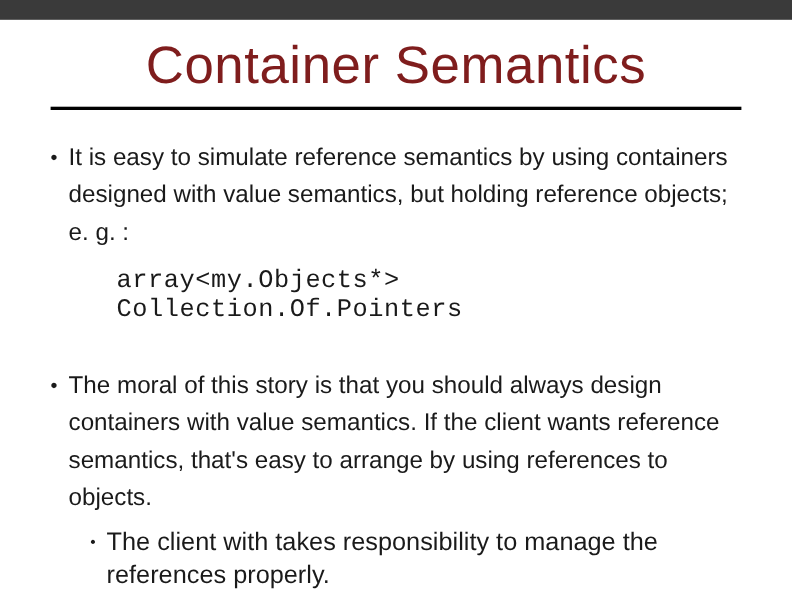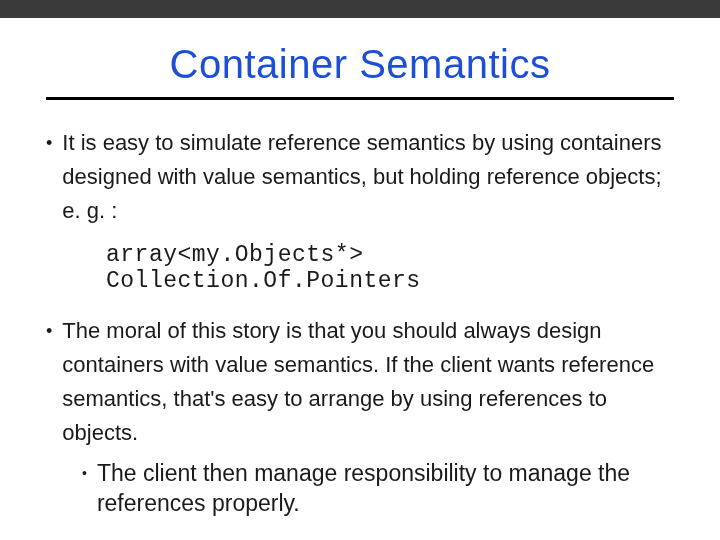--- a/index.html
+++ b/index.html
@@ -15,24 +15,24 @@
   .top-bar {
     width: 100%;
     height: 18px;
     background: #3a3a3a;
   }
   .slide {
     padding: 0 40px 0 40px;
   }
   .title {
     text-align: center;
-    font-size: 40px;
+    font-size: 48px;
     font-weight: 400;
-    color: #1d4ed8;
-    margin-top: 24px;
+    color: #7f1d1d;
+    margin-top: 14px;
     margin-bottom: 10px;
     letter-spacing: 0.5px;
   }
   .rule {
     border: none;
     border-top: 3px solid #000;
     margin: 0 6px 26px 6px;
   }
   .bullet-l1 {
     display: flex;
@@ -48,21 +48,21 @@
   }
   .bullet-l1 .text {
     font-size: 22px;
     line-height: 34px;
   }
   .code-line {
     font-family: "Courier New", Courier, monospace;
     font-size: 23px;
     margin-left: 66px;
     margin-top: 14px;
-    margin-bottom: 20px;
+    margin-bottom: 39px;
     letter-spacing: 0.5px;
   }
   .bullet-l2 {
     display: flex;
     align-items: flex-start;
     margin-left: 42px;
     margin-top: 8px;
   }
   .bullet-l2 .dot {
     font-size: 14px;
@@ -91,16 +91,16 @@
 
   <div class="code-line">array&lt;my.Objects*&gt; Collection.Of.Pointers</div>
 
   <div class="bullet-l1">
     <span class="dot">•</span>
     <span class="text">The moral of this story is that you should always design containers with value semantics. If the client wants reference semantics, that's easy to arrange by using references to objects.</span>
   </div>
 
   <div class="bullet-l2">
     <span class="dot">•</span>
-    <span class="text">The client then manage responsibility to manage the references properly.</span>
+    <span class="text">The client with takes responsibility to manage the references properly.</span>
   </div>
 
 </div>
 
 </body></html>

